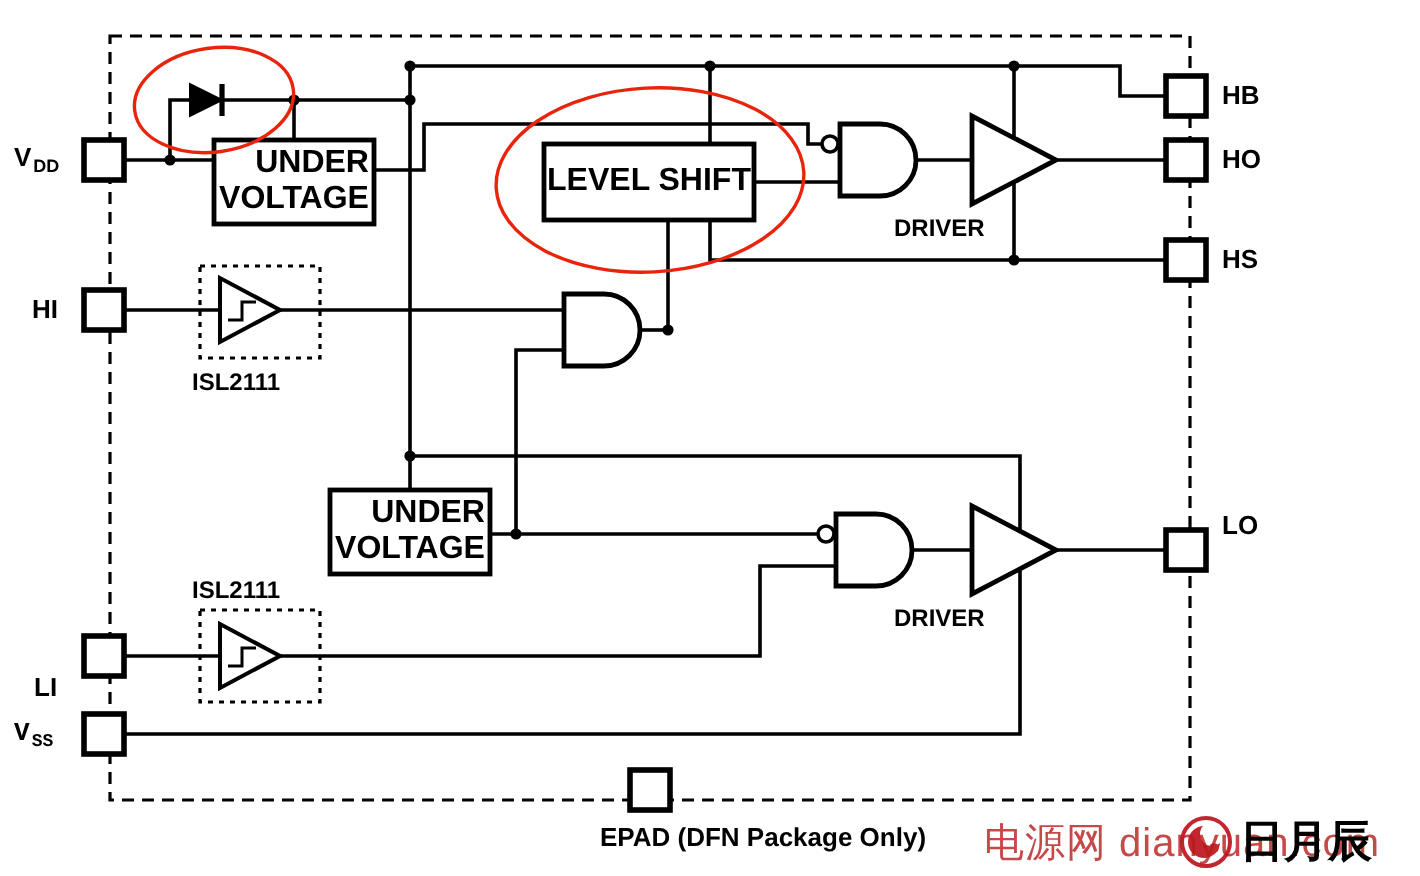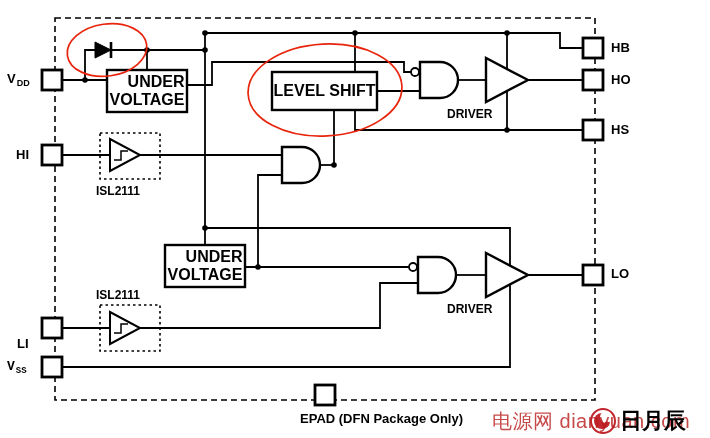--- a/index.html
+++ b/index.html
@@ -129,21 +129,21 @@
     </g>
   </svg>
 
   <div class="lbl pin-lbl" style="left:7px; top:71px;"><span>V</span><span class="sub">DD</span></div>
   <div class="lbl pin-lbl" style="left:16px; top:147px;">HI</div>
   <div class="lbl pin-lbl" style="left:17px; top:336px;">LI</div>
   <div class="lbl pin-lbl" style="left:7px; top:359px;font-family:Liberation Mono, monospace;"><span>V</span><span class="sub">SS</span></div>
   <div class="lbl pin-lbl" style="left:611px; top:40px;">HB</div>
   <div class="lbl pin-lbl" style="left:611px; top:72px;">HO</div>
   <div class="lbl pin-lbl" style="left:611px; top:122px;">HS</div>
-  <div class="lbl pin-lbl" style="left:611px; top:266px;">LO</div>
+  <div class="lbl pin-lbl" style="left:611px; top:255px;">LO</div>
   <div class="lbl epad-lbl" style="left:300px; top:411px;">EPAD (DFN Package Only)</div>
 
   <div class="lbl box-lbl" style="left:107px; top:70px; width:80px; height:42px;">UNDER
 VOLTAGE</div>
   <div class="lbl box-lbl" style="left:272px; top:72px; width:105px; height:38px;border-radius:13px;">LEVEL SHIFT</div>
   <div class="lbl box-lbl" style="left:165px; top:245px; width:80px; height:42px;">UNDER
 VOLTAGE</div>
   <div class="lbl part-lbl" style="left:447px; top:107px;">DRIVER</div>
   <div class="lbl part-lbl" style="left:447px; top:302px;">DRIVER</div>
   <div class="lbl part-lbl" style="left:96px; top:184px;">ISL2111</div>

